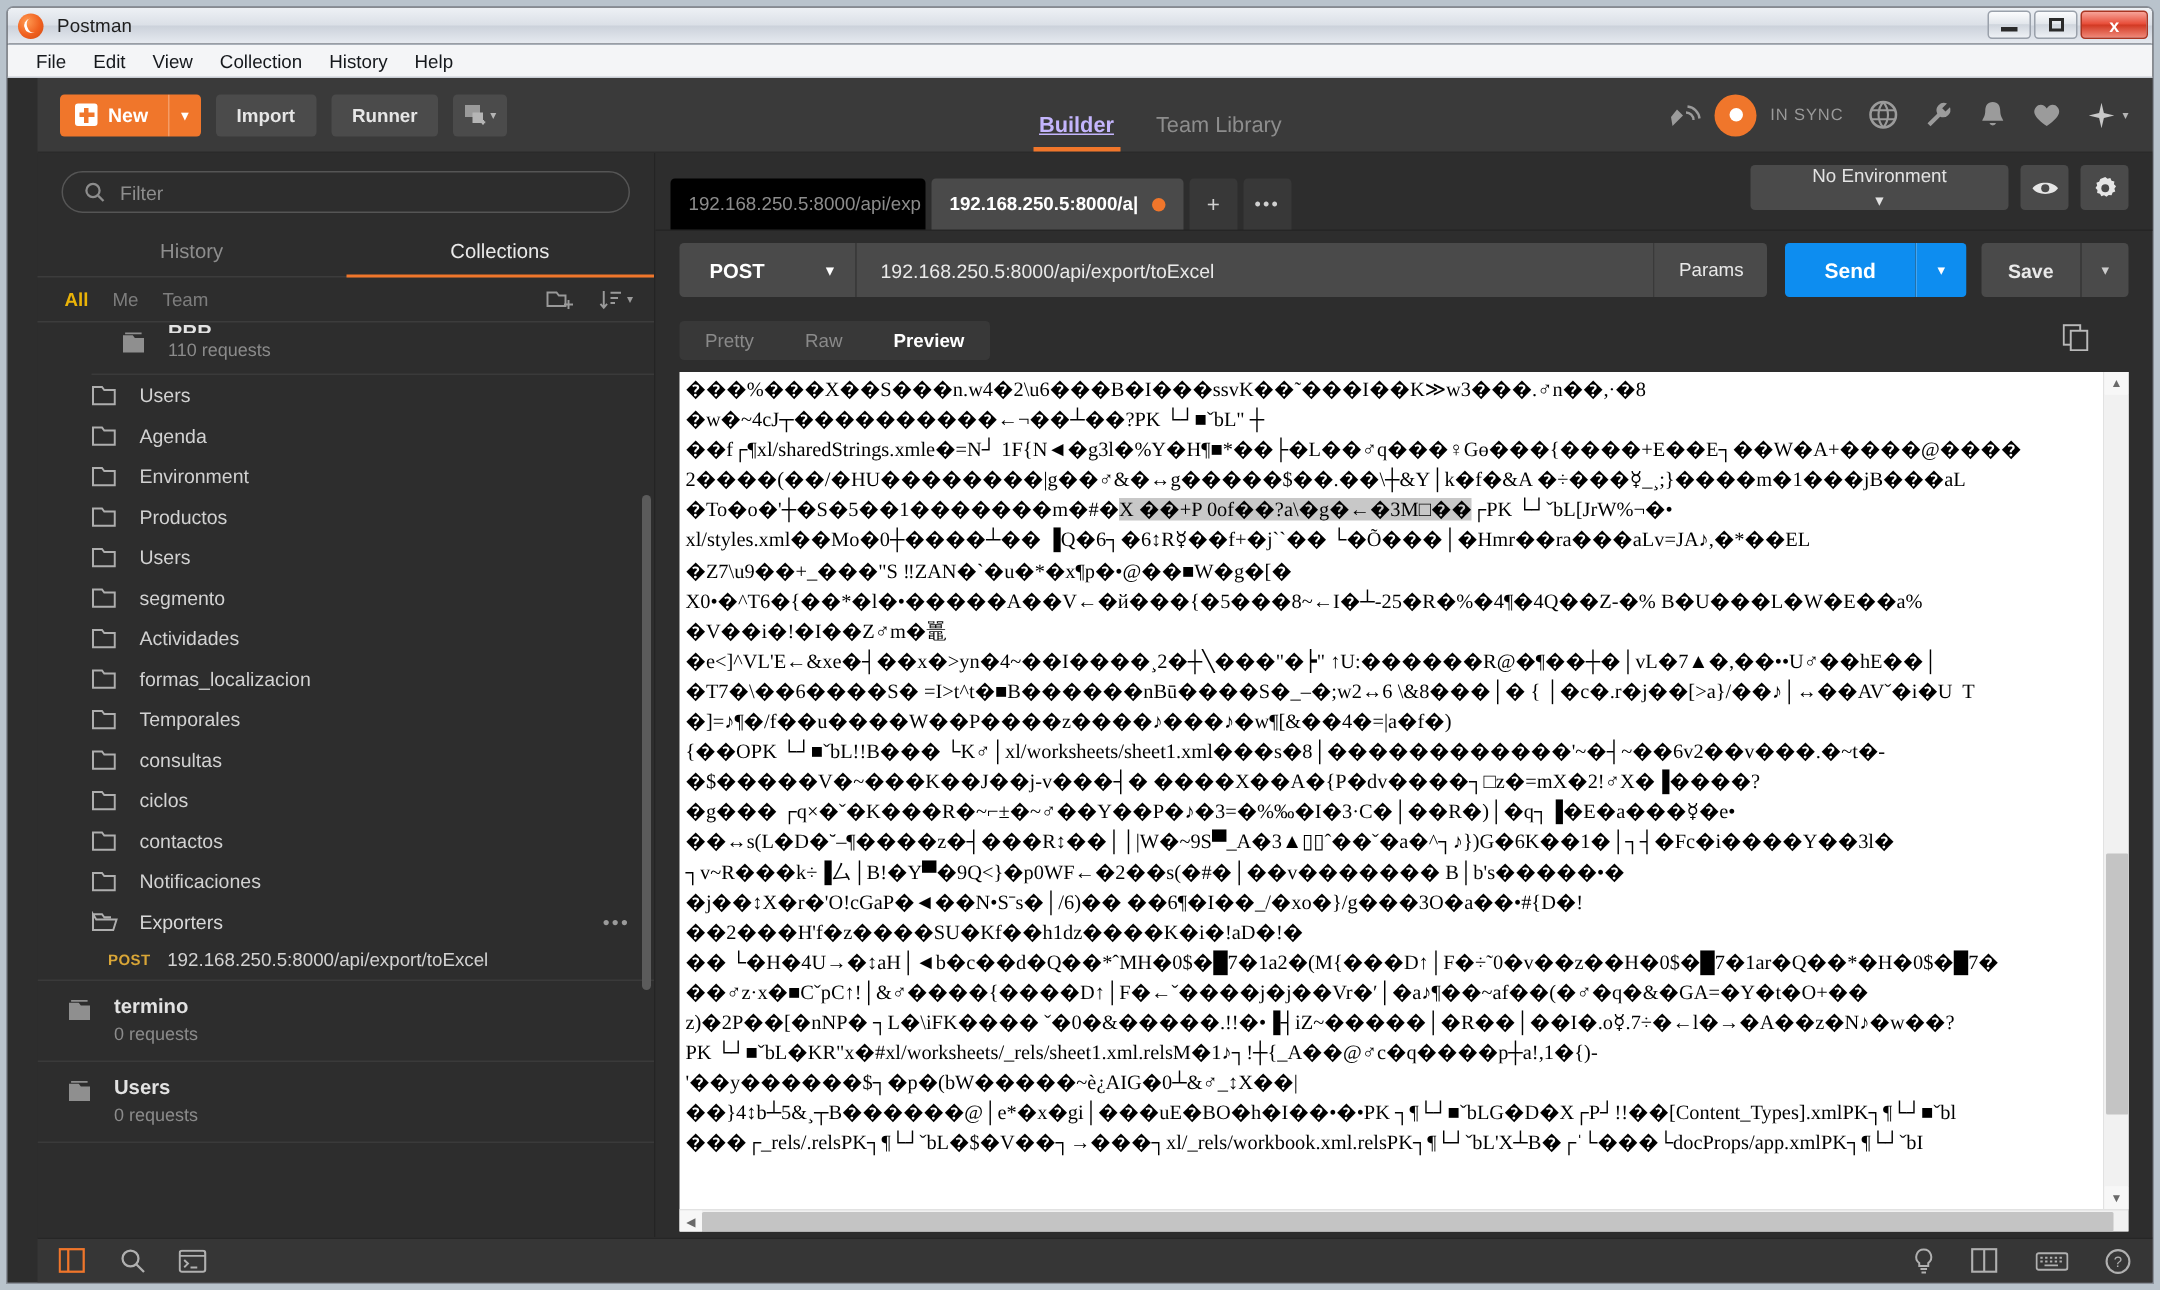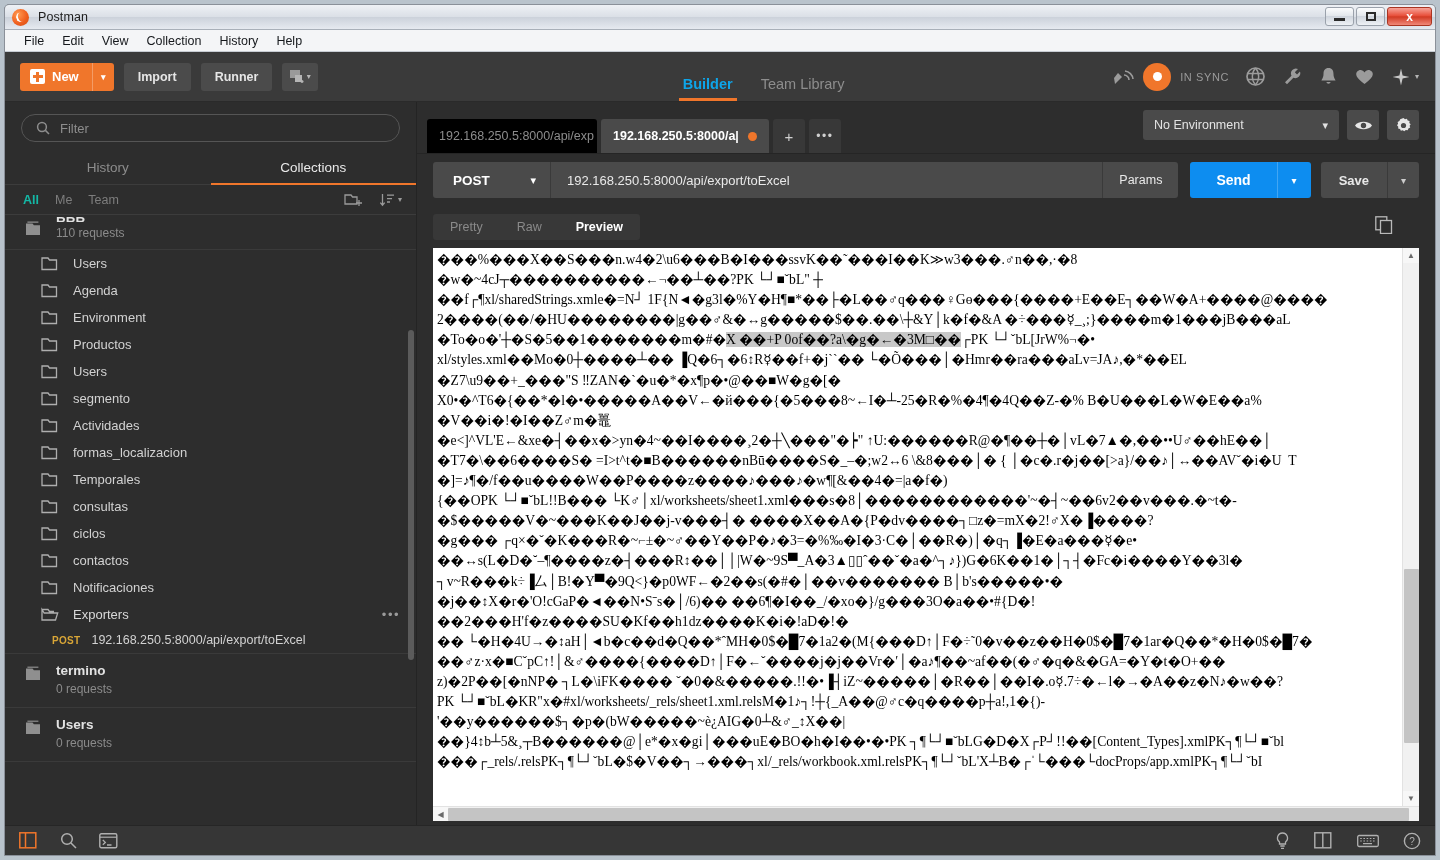--- a/index.html
+++ b/index.html
@@ -58,21 +58,21 @@
 
   
   .menubar {
     height: 22px; flex:none; background: #f4f5f7;
     display:flex; align-items:center; padding-left: 10px;
     border-bottom: 1px solid #c7ccd3;
   }
   .menu-item { font-size: 12.5px; color:#15181c; padding: 2px 9px; }
 
   
-  .pm-root { flex:1; display:flex; flex-direction:column; background:#2d2d2d; min-height:0; }
+  .pm-root { flex:1; display:flex; flex-direction:column; background:#2d2d2d; min-height:0;padding-left:20px; }
 
   
   .pm-topbar {
     height: 50px; flex:none; background:#3a3a3a;
     display:flex; align-items:center; position:relative;
     border-bottom:1px solid #2a2a2a;
   }
   .tb-left { display:flex; align-items:center; gap:10px; padding-left:15px; width:410px; flex:none;}
   .btn-new {
     height:28px; display:flex; align-items:center; background:#f0762b;
@@ -99,21 +99,21 @@
   }
   .btn-icon-sq {
     height:28px; width:36px; background:#4b4b4b; border-radius:3px;
     display:flex;align-items:center;justify-content:center; gap:2px;
   }
 
   .tb-center { flex:1; display:flex; align-items:flex-end; justify-content:center; height:100%; }
   .maintab {
     font-size:14.5px; padding: 0 14px 9px; position:relative; color:#8d8d8d;
   }
-  .maintab.active { color:#0ea5e9; font-weight:bold; }
+  .maintab.active { color:#c4b5fd; font-weight:bold;text-decoration:underline; }
   .maintab.active::after {
     content:""; position:absolute; left:10px; right:10px; bottom:0; height:3px; background:#f0762b;
   }
 
   .tb-right { display:flex; align-items:center; gap:16px; padding-right:16px; flex:none;}
   .sync-wrap { display:flex; align-items:center; gap:9px;}
   .sync-circle {
     width:28px;height:28px;border-radius:50%;background:#f0762b;
     display:flex;align-items:center;justify-content:center;
   }
@@ -138,21 +138,21 @@
   }
   .side-tab.active { color:#e9e9e9; }
   .side-tab.active::after{
     content:""; position:absolute;left:0;right:0;bottom:-1px;height:2px;background:#f0762b;
   }
   .side-filters {
     height:30px; flex:none; display:flex; align-items:center; padding:0 14px 0 18px; gap:16px;
     border-bottom:1px solid #3c3c3c;
   }
   .sf { font-size:12.5px; color:#7d7d7d;}
-  .sf.active { color:#14b8a6; font-weight:bold;}
+  .sf.active { color:#eab308; font-weight:bold;}
   .sf-sp { flex:1; }
   .sf-ic { color:#9a9a9a; display:flex; align-items:center; }
 
   .side-scroll { flex:1; overflow:hidden; position:relative; }
   .coll-head {
     display:flex; align-items:flex-start; gap:12px; padding:6px 16px 9px 20px;
     border-bottom:1px solid #3a3a3a;
   }
   .coll-head .nm { font-size:13.5px; color:#e2e2e2; font-weight:bold; line-height:14px;}
   .coll-head .sub { font-size:12px; color:#8b8b8b; margin-top:4px;}
@@ -188,22 +188,22 @@
   .tab-btn {
     width:32px;height:34px;background:#383838;color:#d0d0d0;
     display:flex;align-items:center;justify-content:center;margin-left:4px;border-radius:3px 3px 0 0;
     font-size:15px;
   }
   .tab-btn.dots{ font-size:12px; letter-spacing:1.5px;}
   .env-area {
     position:absolute; right:16px; top:8px; display:flex; align-items:center; gap:8px;
   }
   .env-select {
-    width:196px; height:30px; background:#4a4a4a; border-radius:3px; color:#e3e3e3;
-    display:flex;align-items:center;justify-content:space-between;padding:0 11px;font-size:12.5px;
+    width:172px; height:30px; background:#4a4a4a; border-radius:3px; color:#e3e3e3;
+    display:flex;align-items:center;justify-content:space-between;padding:0 11px;font-size:12.5px;flex-direction:column;
   }
   .env-btn {
     width:32px;height:30px;background:#4a4a4a;border-radius:3px;
     display:flex;align-items:center;justify-content:center;color:#e6e6e6;
   }
 
   .url-row { height:52px; flex:none; display:flex; align-items:center; padding:0 16px; gap:0; }
   .method-box {
     width:118px;height:36px;background:#4a4a4a;border-radius:3px 0 0 3px;
     display:flex;align-items:center;justify-content:space-between;padding:0 14px 0 20px;
@@ -418,21 +418,21 @@
             <svg width="16" height="16" viewBox="0 0 16 16">
               <path d="M3.5 2 v11 M1.3 10.6 L3.5 13.2 L5.7 10.6" stroke="#9a9a9a" stroke-width="1.3" fill="none"></path>
               <path d="M8 3.2 h7 M8 6.6 h5 M8 10 h3" stroke="#9a9a9a" stroke-width="1.3"></path>
             </svg>
             <span style="font-size:8px;color:#9a9a9a;">▾</span>
           </span>
         </div>
 
         <div class="side-scroll">
 
-          <div class="coll-head" style="padding-top:0;">
+          <div class="coll-head" style="padding-top:0;margin-left:36px;">
             <svg width="19" height="16" viewBox="0 0 19 16" style="margin-top:6px;">
               <path d="M1 2.5 h6.5 l1.4 1.8 H15 V14 H1 Z" fill="#8f8f8f"></path>
               <path d="M2.4 0.6 h11 v1.2 h-11 Z" fill="#8f8f8f"></path>
             </svg>
             <div style="min-width:0;">
               <div class="nm" style="height:7px;overflow:hidden;">RRR</div>
               <div class="sub">110 requests</div>
             </div>
           </div>
 

